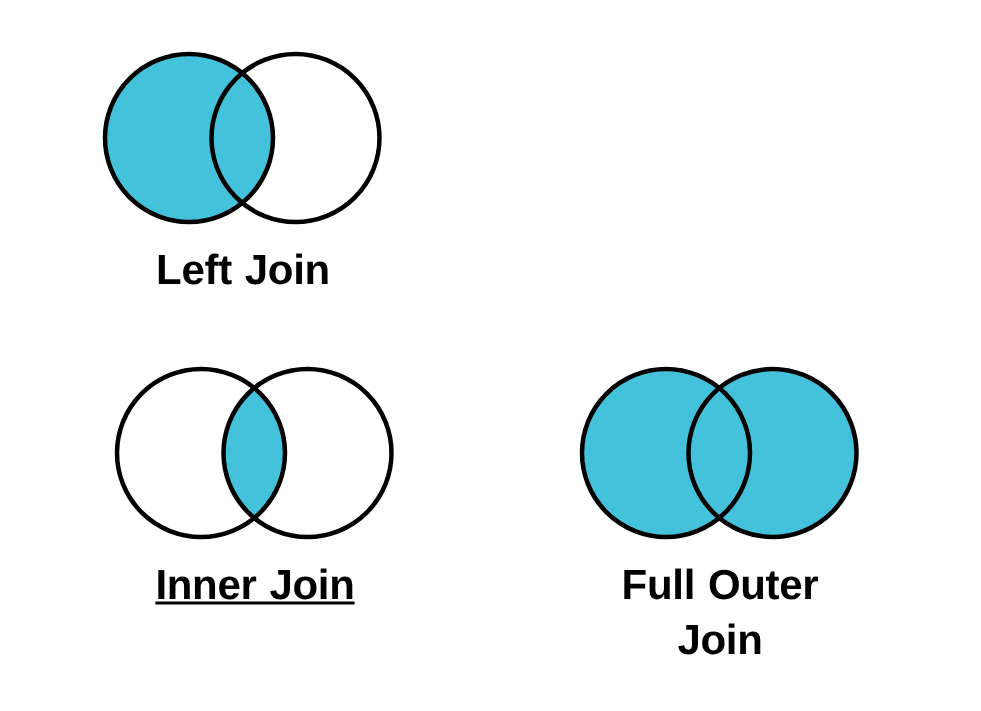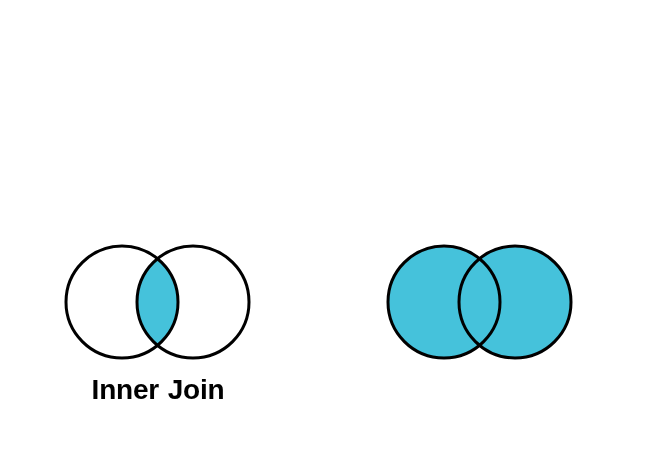--- a/index.html
+++ b/index.html
@@ -22,21 +22,21 @@
   }
   .panel {
     position: absolute;
     width: 300px;
     display: flex;
     flex-direction: column;
     align-items: center;
   }
   .panel-tl { left: 12px;  top: 28px; }
   .panel-tr { left: 330px; top: 28px; }
-  .panel-bl { left: 8px;  top: 238px; }
+  .panel-bl { left: 20px;  top: 238px; text-decoration: underline; }
   .panel-br { left: 330px; top: 238px; }
 
   .venn {
     display: block;
     width: 210px;
     height: 128px;
   }
   .venn-caption {
     margin-top: 6px;
     font-family: "Liberation Sans", sans-serif;
@@ -51,20 +51,32 @@
   }
   .venn-caption.narrow {
     width: 180px;
   }
 </style>
 </head>
 <body>
 
 <div class="canvas">
 
+  <div class="panel panel-tl">
+    <svg class="venn" viewBox="0 0 210 128">
+
+      <circle cx="69" cy="64" r="56" fill="#45c2db" stroke="none"></circle>
+
+      <circle cx="140" cy="64" r="56" fill="#ffffff" fill-opacity="0" stroke="none"></circle>
+
+      <circle cx="69" cy="64" r="56" fill="none" stroke="#000000" stroke-width="3"></circle>
+      <circle cx="140" cy="64" r="56" fill="none" stroke="#000000" stroke-width="3"></circle>
+    </svg>
+    <div class="venn-caption">Left Join</div>
+  </div>
 
 
   <div class="panel panel-bl">
     <svg class="venn" viewBox="0 0 210 128">
       <defs>
         <clipPath id="clip-right-circle">
           <circle cx="140" cy="64" r="56"></circle>
         </clipPath>
       </defs>
 
@@ -75,15 +87,17 @@
     <div class="venn-caption">Inner Join</div>
   </div>
 
   <div class="panel panel-br">
     <svg class="venn" viewBox="0 0 210 128">
       <circle cx="69" cy="64" r="56" fill="#45c2db" stroke="none"></circle>
       <circle cx="140" cy="64" r="56" fill="#45c2db" stroke="none"></circle>
       <circle cx="69" cy="64" r="56" fill="none" stroke="#000000" stroke-width="3"></circle>
       <circle cx="140" cy="64" r="56" fill="none" stroke="#000000" stroke-width="3"></circle>
     </svg>
+    <div class="venn-caption narrow">Full Outer
+Join</div>
   </div>
 
 </div>
 
 </body></html>

